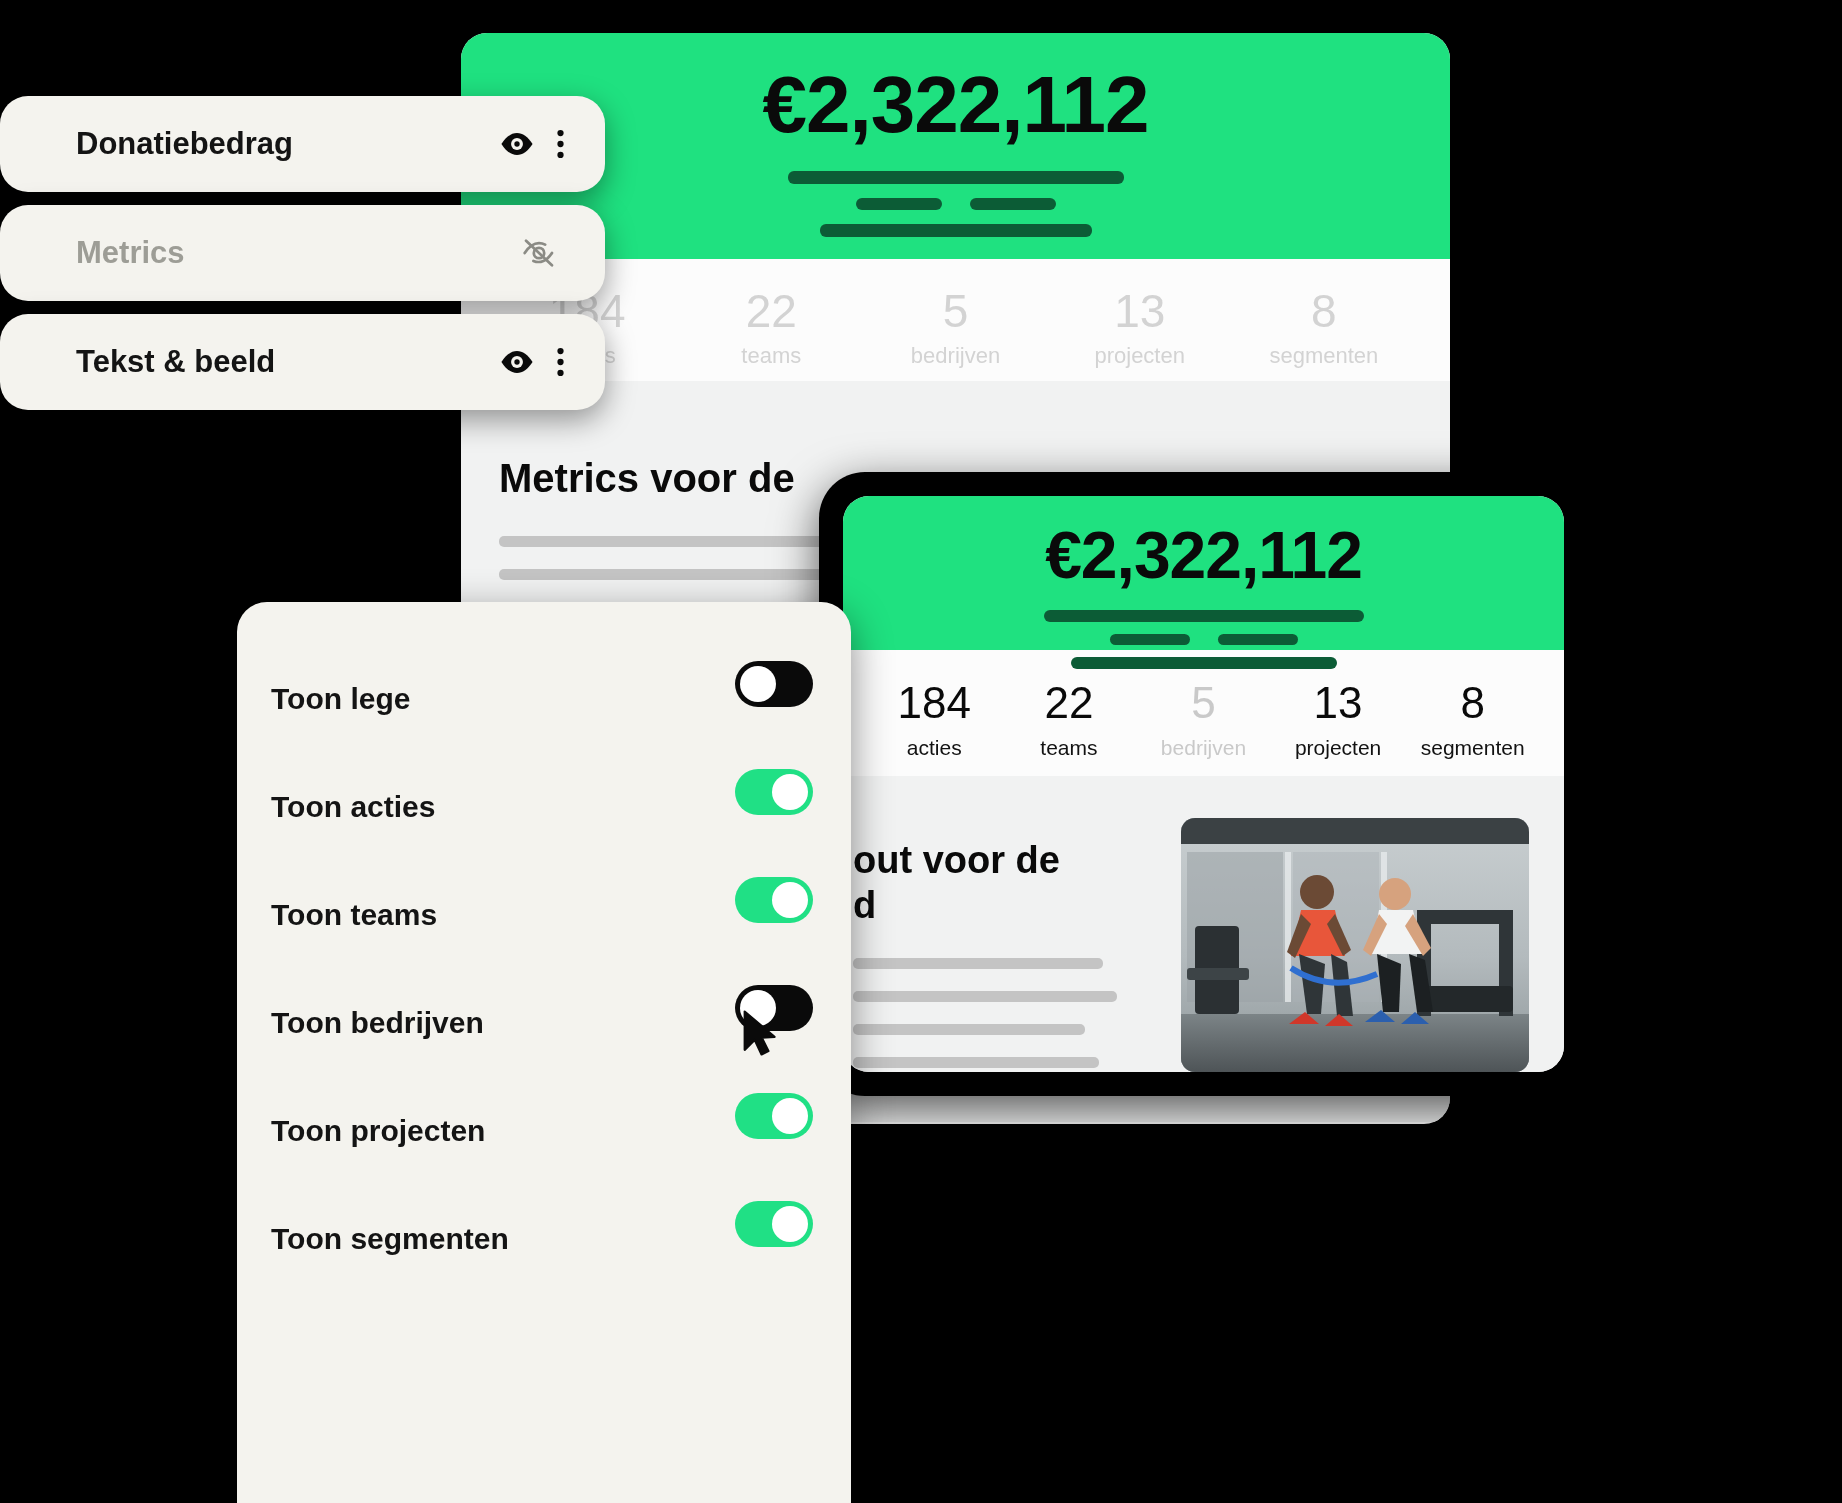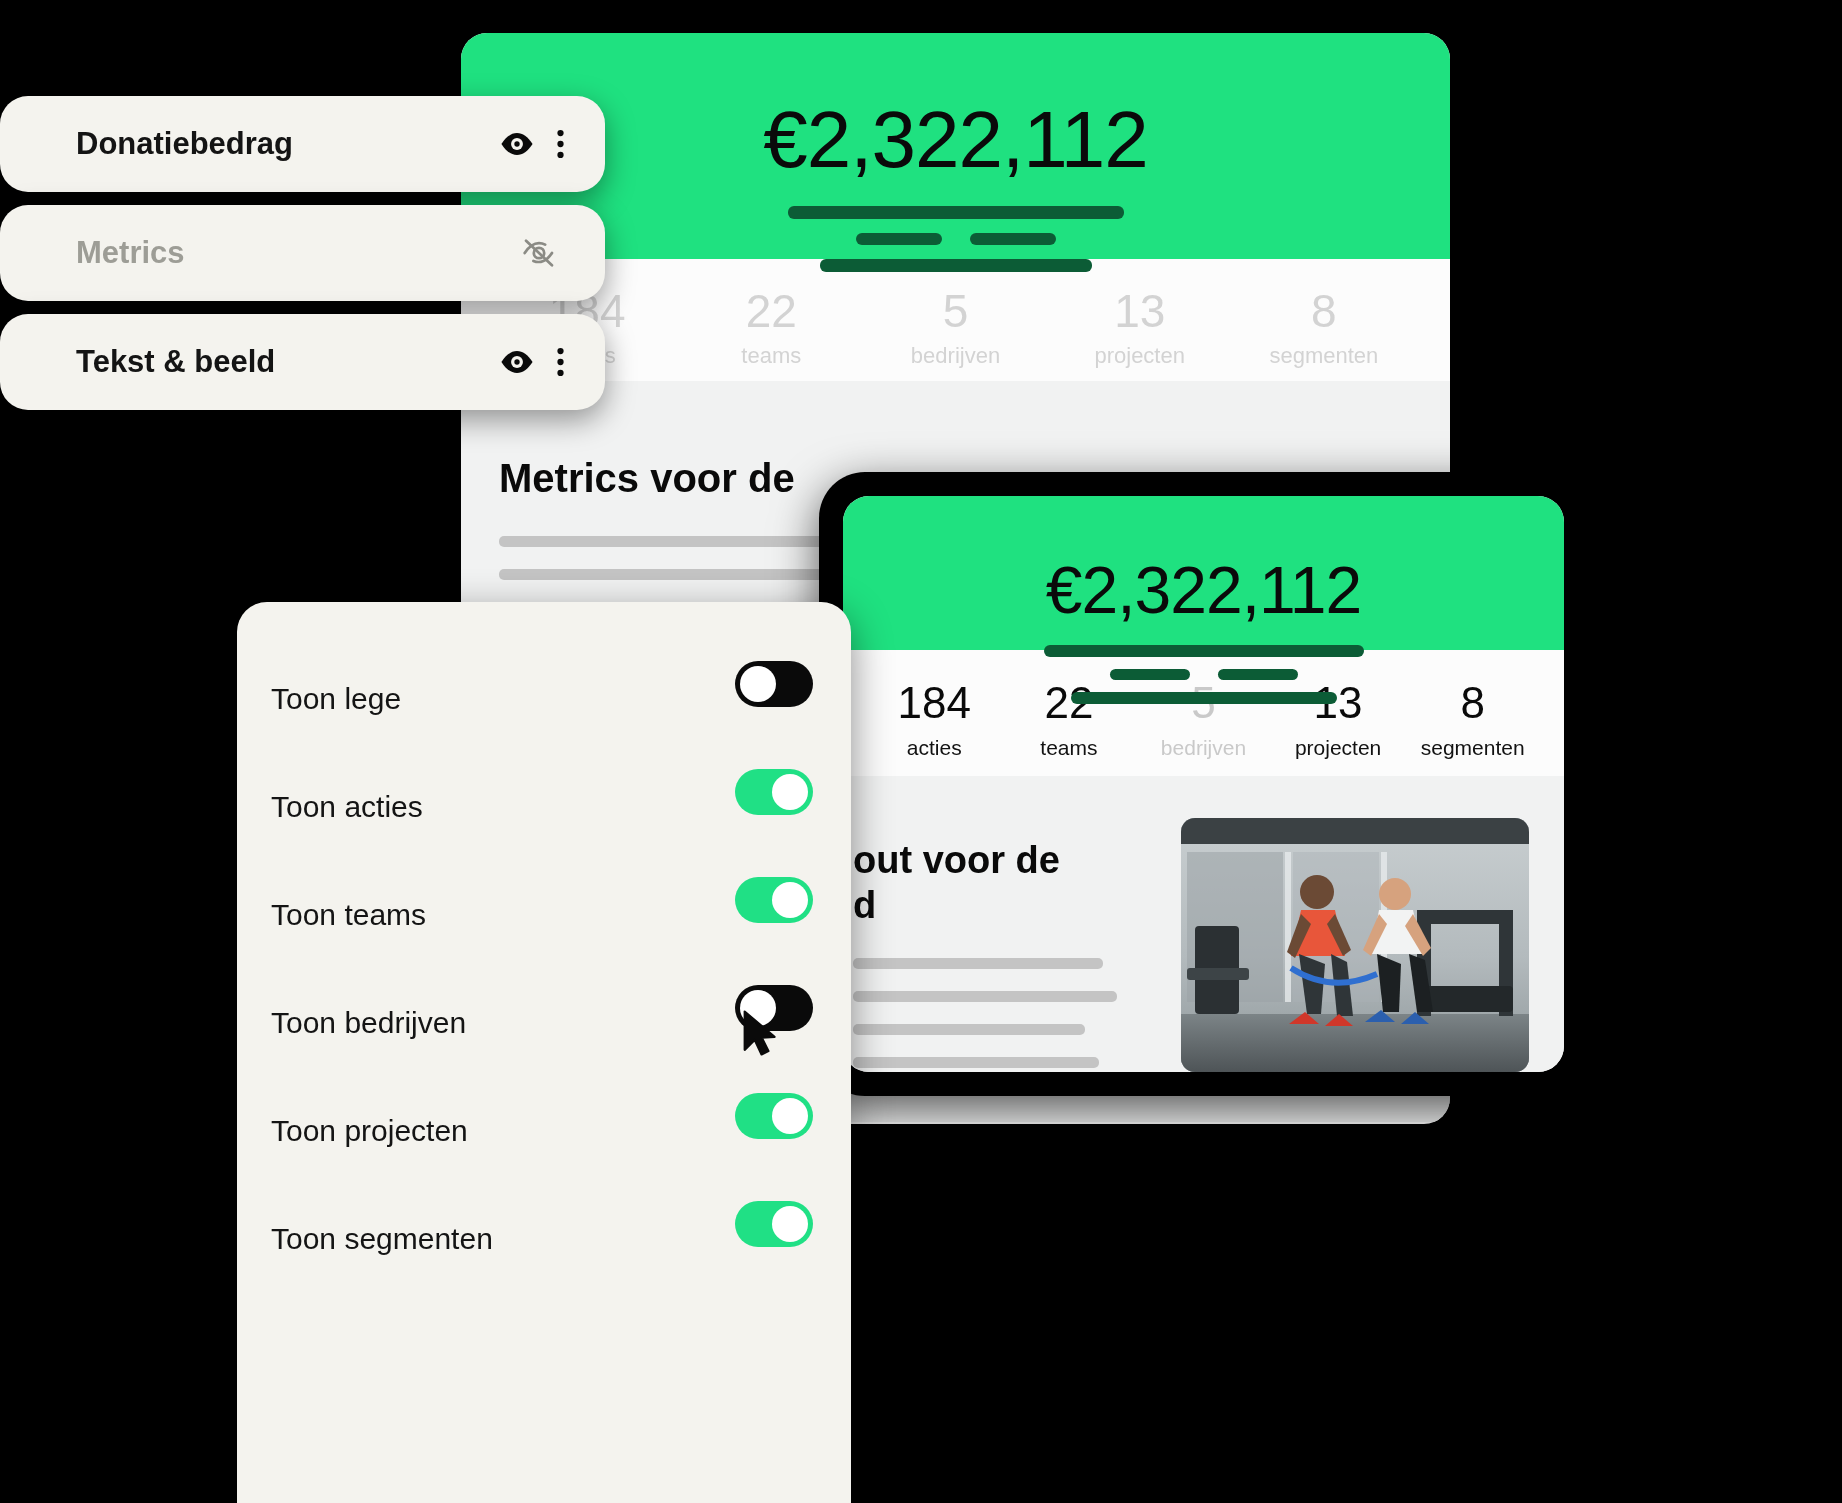--- a/index.html
+++ b/index.html
@@ -37,26 +37,25 @@
   #phone-top    { left: 437px; top: 9px;   width: 1037px; height: 1139px; }
   #phone-bottom { left: 819px; top: 472px; width: 769px;  height: 624px;  }
 
   
   .hero {
     background: #1fe180;
     width: 100%;
     position: relative;
   }
   .hero-amount {
-    font-weight: 400;
+    font-weight: 700;
     color: #0a0a0a;
     text-align: center;
     letter-spacing: -1px;
     line-height: 1;
-    margin-top: 35px;
   }
   .hero-bars { display: flex; flex-direction: column; align-items: center; }
   .hero-bar { background: #0c5c36; border-radius: 6px; }
   .hero-bar-row { display: flex; justify-content: center; }
 
   
   .stats {
     display: flex;
     background: #fcfcfc;
     align-items: flex-start;
@@ -116,21 +115,21 @@
   }
   .toggle-row {
     display: flex;
     align-items: center;
     justify-content: space-between;
     height: 108px;
     position: relative;
   }
   .toggle-label {
     font-size: 30px;
-    font-weight: 400;
+    font-weight: 700;
     color: #141414;
     margin-top: 29px;
   }
   .switch {
     width: 78px;
     height: 46px;
     border-radius: 23px;
     position: relative;
     flex: 0 0 auto;
   }

